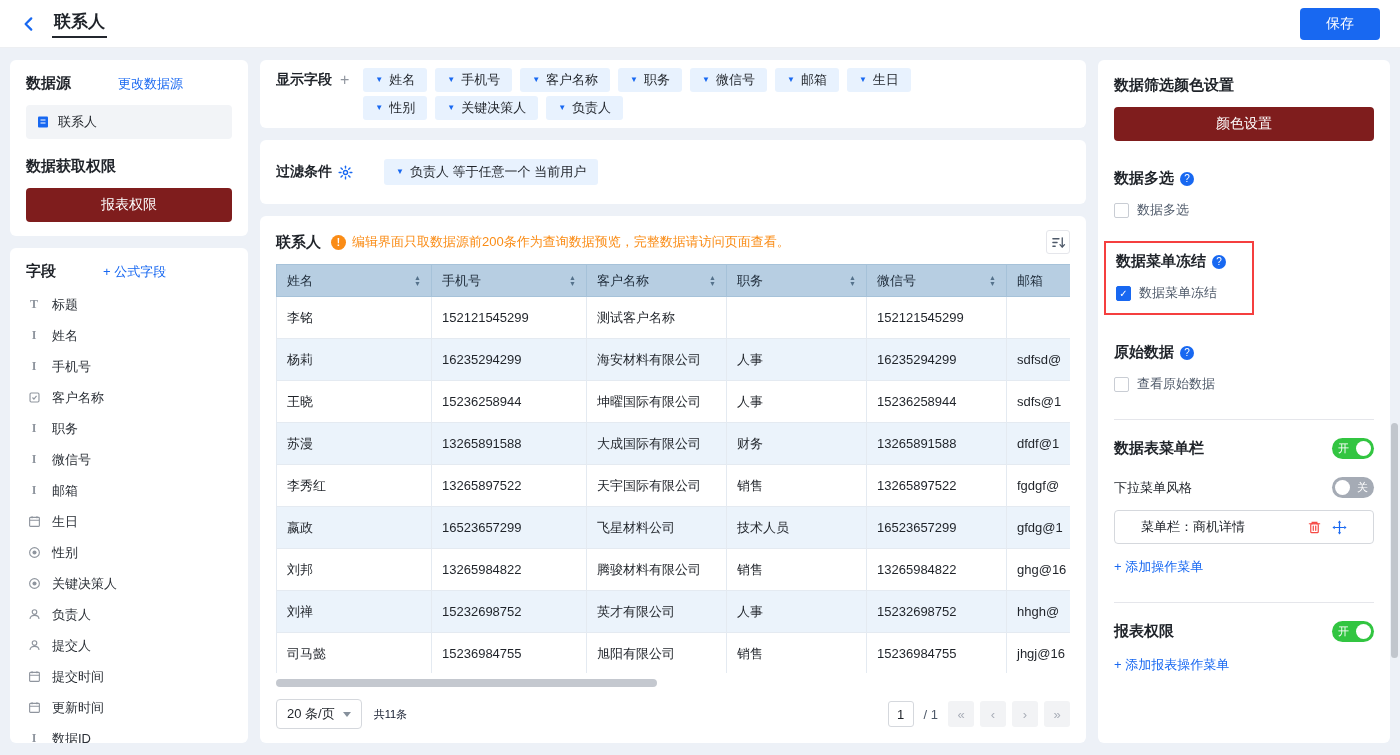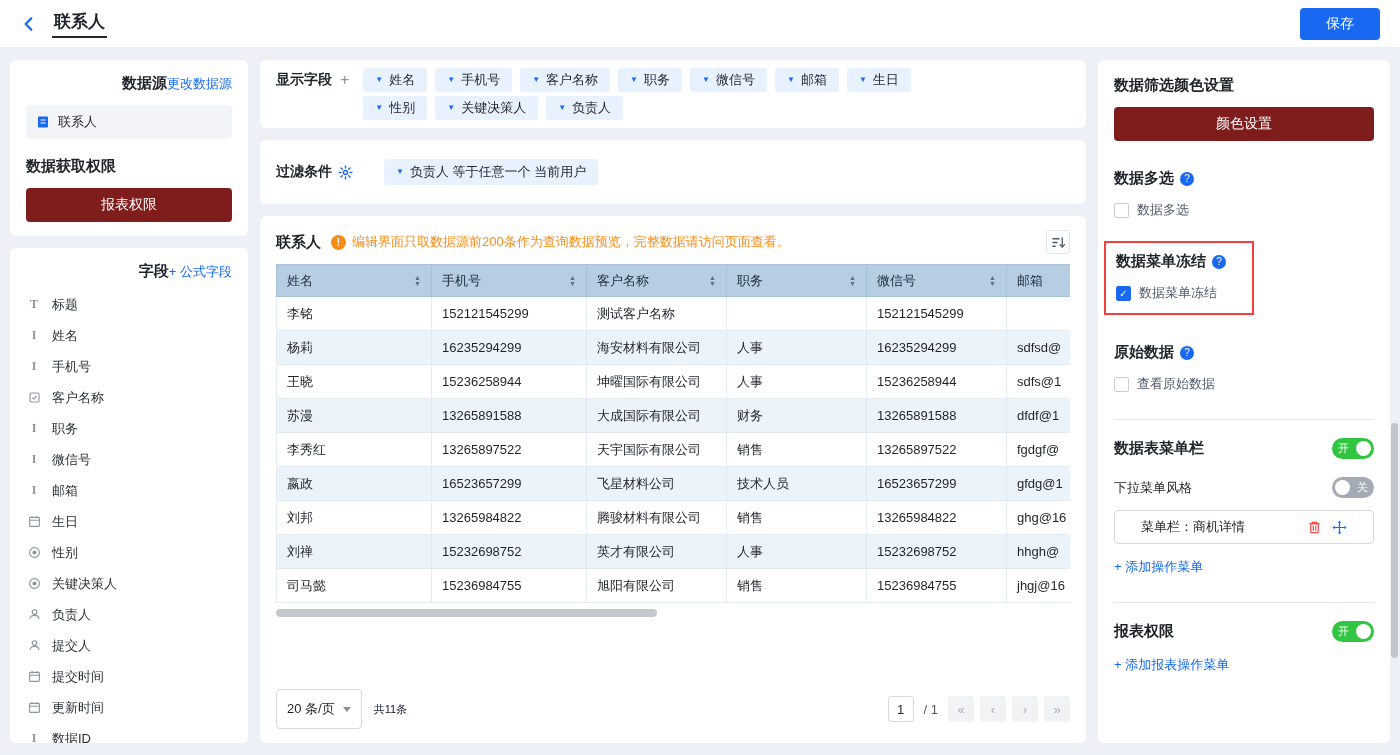--- a/index.html
+++ b/index.html
@@ -14,21 +14,21 @@
 
   
   .content{display:flex;gap:12px;padding:12px 10px;height:707px;}
   .card{background:#fff;border-radius:6px;}
   .col-left{width:238px;flex:none;display:flex;flex-direction:column;gap:12px;}
   .col-mid{flex:1;min-width:0;display:flex;flex-direction:column;gap:12px;}
   .col-right{width:292px;flex:none;}
 
   
   .pad{padding:14px 16px;}
-  .row-between{display:flex;align-items:center;justify-content:flex-end;}
+  .row-between{display:flex;align-items:center;justify-content:flex-start;gap:47px;}
   .sec-title{font-size:15px;font-weight:700;color:#1F2329;}
   .link{color:#1868F1;font-size:13px;cursor:pointer;text-decoration:none;}
   .ds-item{margin-top:12px;background:#F2F4F7;border-radius:4px;height:34px;display:flex;align-items:center;gap:8px;padding:0 10px;font-size:13px;cursor:pointer;}
   .perm-title{margin-top:18px;}
   .blue-btn{margin-top:12px;width:100%;height:34px;background:#7f1d1d;color:#fff;border:none;border-radius:4px;font-size:14px;cursor:pointer;}
   .fields-card{flex:1;overflow:hidden;}
   .field-list{margin-top:8px;}
   .field-item{height:31px;display:flex;align-items:center;gap:10px;font-size:13px;color:#2A2F36;cursor:pointer;}
   .fi{width:16px;display:inline-flex;justify-content:center;align-items:center;color:#8F959E;flex:none;}
   .fi.glyph{font-family:"Liberation Serif","DejaVu Serif",serif;font-size:12px;font-weight:700;}
@@ -50,26 +50,26 @@
   .table-head-row{display:flex;align-items:center;gap:10px;}
   .warn{display:flex;align-items:center;gap:6px;color:#FA8C16;font-size:13px;}
   .warn-ic{width:15px;height:15px;border-radius:50%;background:#FA8C16;color:#fff;font-size:10px;font-weight:700;display:inline-flex;align-items:center;justify-content:center;flex:none;}
   .order-ic{margin-left:auto;width:24px;height:24px;border:1px solid #E5E6EB;border-radius:3px;display:flex;align-items:center;justify-content:center;cursor:pointer;background:#fff;}
   .tbl-clip{margin-top:10px;overflow:hidden;}
   table{border-collapse:collapse;table-layout:fixed;width:870px;}
   th{background:#B7CEE2;height:32px;font-weight:400;font-size:13px;color:#1D2A38;text-align:left;padding:0 10px;border:1px solid #A6C2D9;cursor:pointer;}
   .th-inner{display:flex;align-items:center;justify-content:space-between;}
   .sorts{display:flex;flex-direction:column;line-height:6px;font-size:7px;color:#54718B;}
   .sorts i{font-style:normal;}
-  td{height:34px;padding:0 10px;font-size:13px;color:#1F2329;border:1px solid #E4EAF1;background:#fff;overflow:hidden;white-space:nowrap;}
+  td{height:42px;padding:0 10px;font-size:13px;color:#1F2329;border:1px solid #E4EAF1;background:#fff;overflow:hidden;white-space:nowrap;}
   tr.alt td{background:#EBF3FB;}
   .hscroll{margin-top:6px;height:8px;position:relative;}
   .hscroll .thumb{position:absolute;left:0;top:0;height:8px;width:48%;background:#C4C8CF;border-radius:4px;cursor:pointer;}
   .tbl-footer{margin-top:auto;padding-top:12px;display:flex;align-items:center;gap:12px;}
-  .psize{border:1px solid #D5D8DD;border-radius:4px;height:40px;display:inline-flex;align-items:center;gap:8px;padding:0 10px;font-size:13px;cursor:pointer;background:#fff;}
+  .psize{border:1px solid #D5D8DD;border-radius:4px;height:30px;display:inline-flex;align-items:center;gap:8px;padding:0 10px;font-size:13px;cursor:pointer;background:#fff;}
   .caret{width:0;height:0;border-left:4px solid transparent;border-right:4px solid transparent;border-top:5px solid #86909C;}
   .total{font-size:11px;color:#0f172a;}
   .pager{margin-left:auto;display:flex;align-items:center;gap:6px;}
   .page-box{width:26px;height:26px;border:1px solid #D5D8DD;border-radius:3px;display:flex;align-items:center;justify-content:center;font-size:13px;background:#fff;cursor:pointer;}
   .page-total{font-size:13px;color:#4E5969;margin:0 4px;}
   .pg-btn{width:26px;height:26px;border-radius:3px;background:#F2F3F5;color:#A9AEB8;display:flex;align-items:center;justify-content:center;font-size:13px;cursor:pointer;border:none;}
 
   
   .panel{padding:16px;overflow:hidden;height:100%;}
   .title-row{display:flex;align-items:center;gap:6px;}

